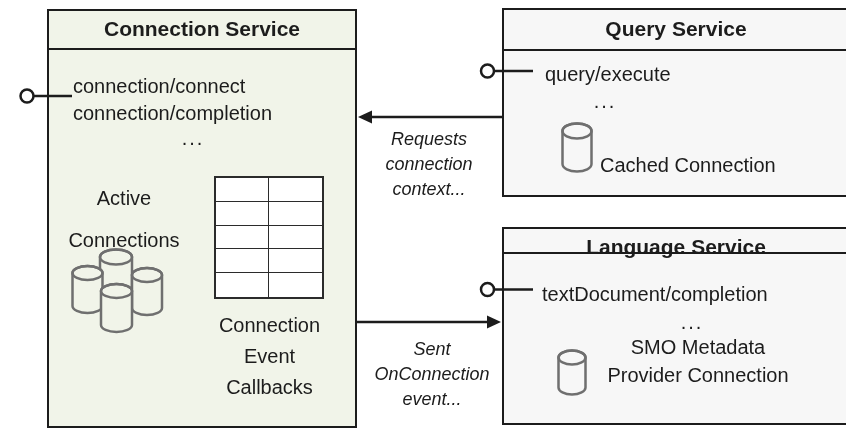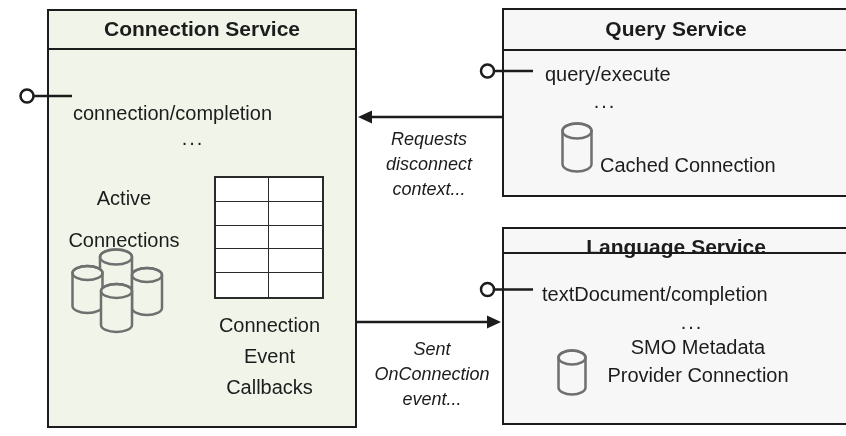--- a/index.html
+++ b/index.html
@@ -106,20 +106,21 @@
     pointer-events: none;
   }
 </style>
 </head>
 <body>
 
 <div class="canvas">
 
   <div class="svc box-connection">
     <div class="svc-header">Connection Service</div>
+    <div class="txt cs-ep1">connection/connect</div>
     <div class="txt cs-ep2">connection/completion</div>
     <div class="txt center dots cs-dots">...</div>
     <div class="txt center cs-active">Active
 Connections</div>
 
     <svg class="cs-cyls" width="100" height="90" viewBox="0 0 100 90">
       <g fill="#f1f4e9" stroke="#6f6f6f" stroke-width="2.5">
 
         <path d="M 31 10 a 16 7.5 0 0 1 32 0 v 38 a 16 7.5 0 0 1 -32 0 z"></path>
         <ellipse cx="47" cy="10" rx="16" ry="7.5" fill="none"></ellipse>
@@ -173,21 +174,21 @@
       <g fill="none" stroke="#6f6f6f" stroke-width="2.5">
         <path d="M 2.5 8.5 a 13.5 7 0 0 1 27 0 v 30 a 13.5 7 0 0 1 -27 0 z"></path>
         <ellipse cx="16" cy="8.5" rx="13.5" ry="7"></ellipse>
       </g>
     </svg>
     <div class="txt center ls-smo">SMO Metadata
 Provider Connection</div>
   </div>
 
   <div class="annotation ann-requests">Requests
-disconnect
+connection
 context...</div>
   <div class="annotation ann-sent">Sent
 OnConnection
 event...</div>
 
   <svg class="overlay" width="846" height="436" viewBox="0 0 846 436">
 
     <g stroke="#1c1c1c" stroke-width="2.5">
       <line x1="22" y1="96" x2="60" y2="96"></line>
       <circle cx="15" cy="96" r="6.5" fill="#ffffff"></circle>

